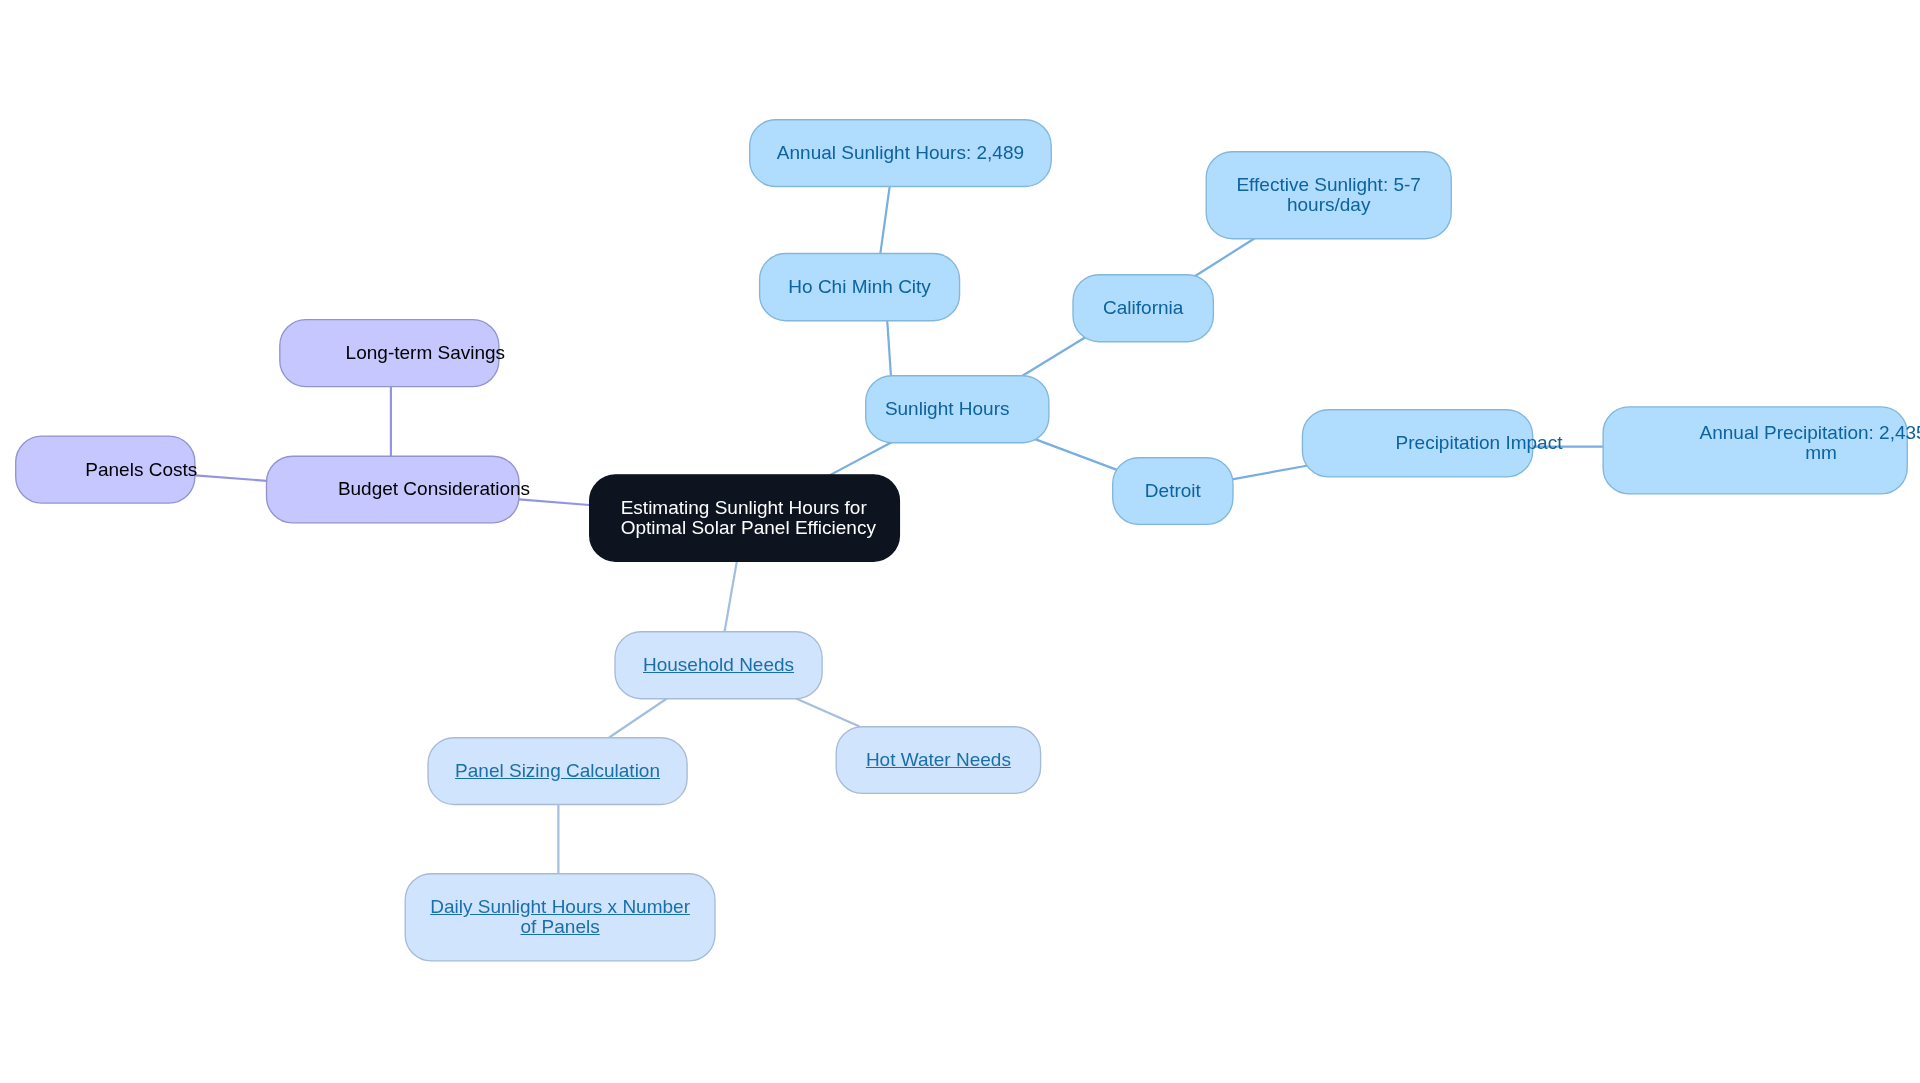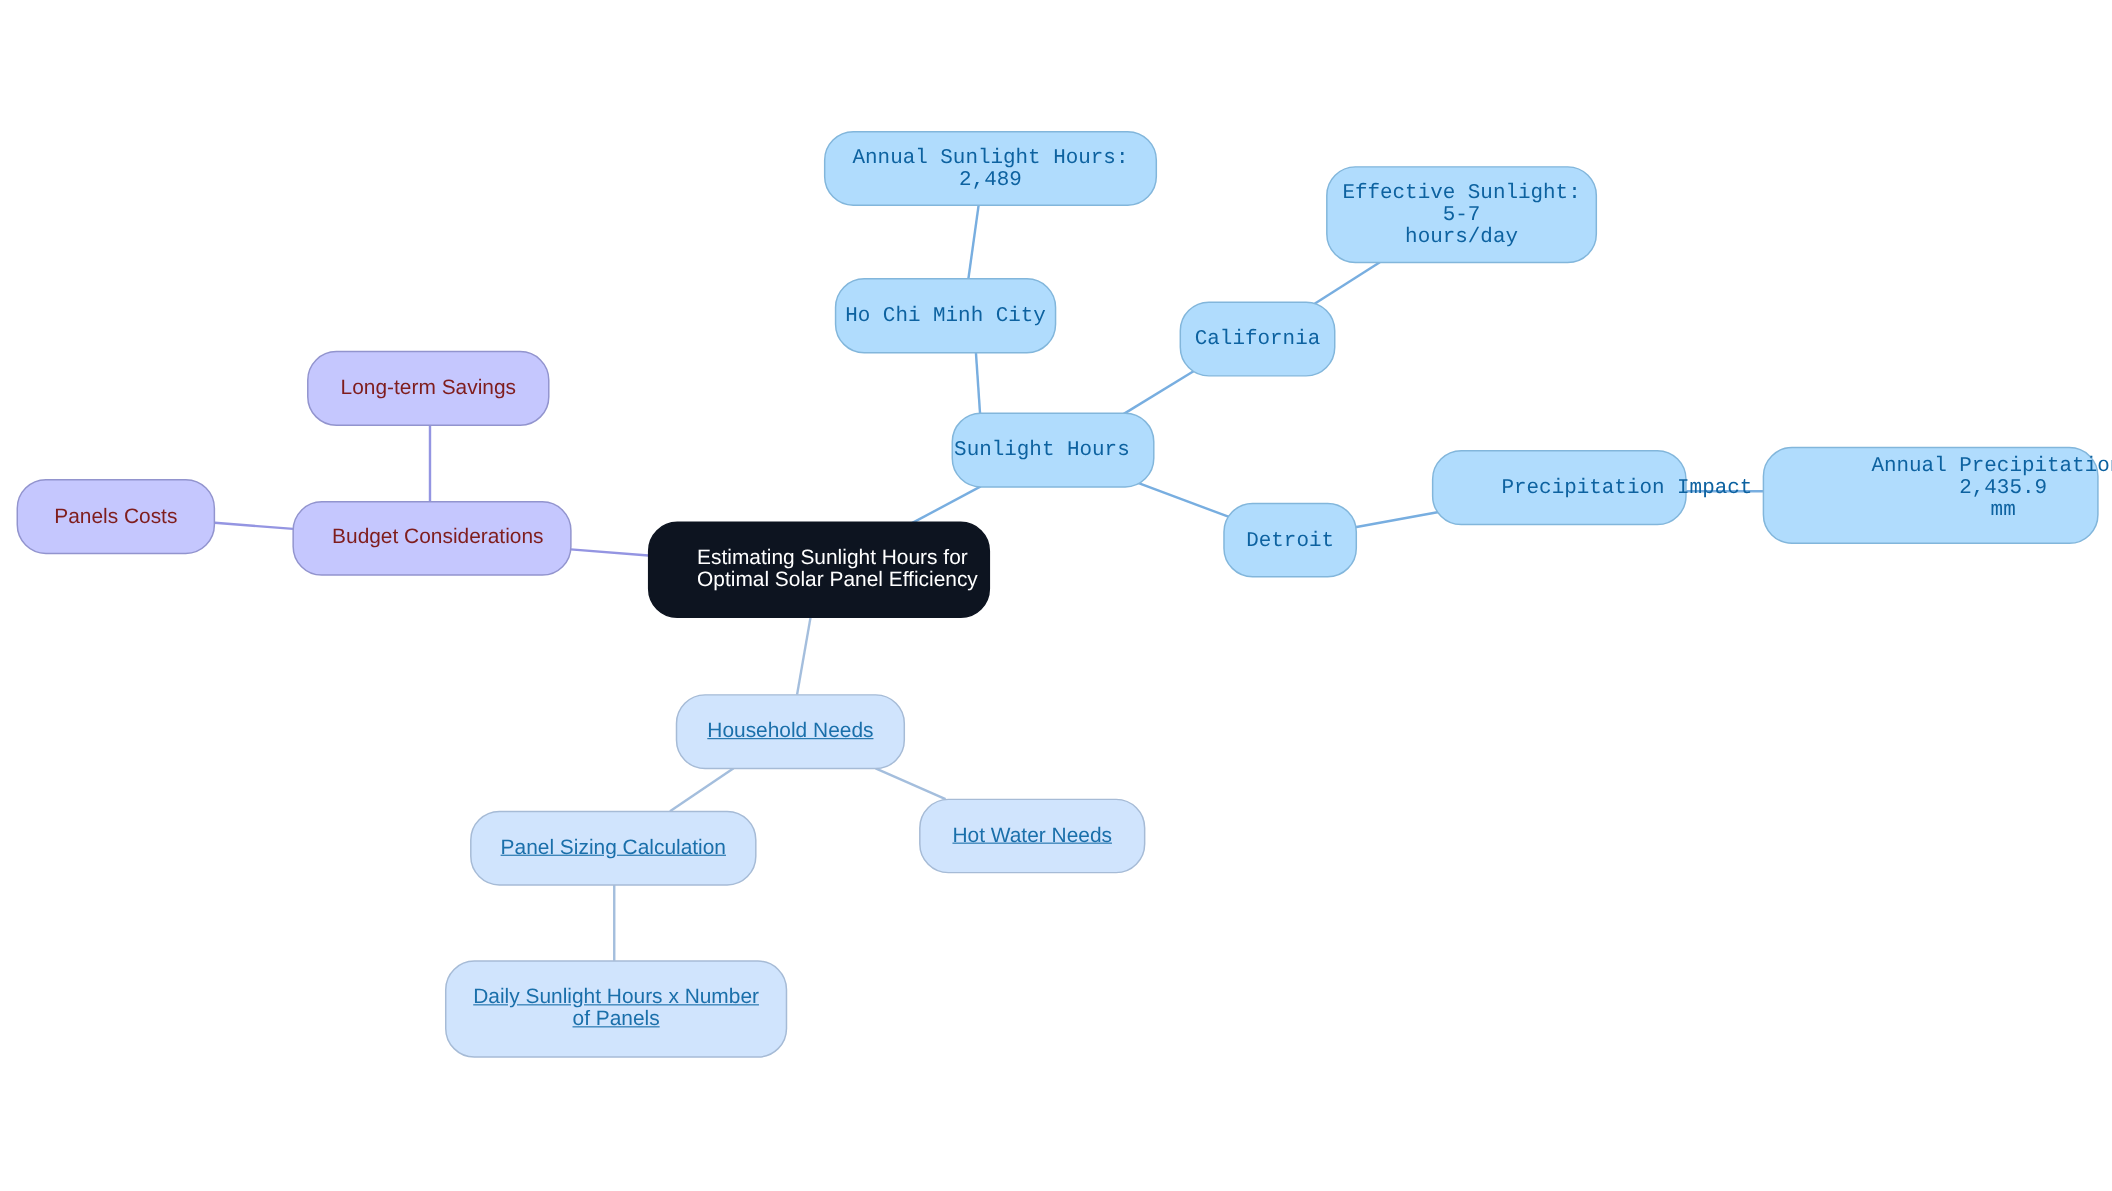--- a/index.html
+++ b/index.html
@@ -13,24 +13,24 @@
   .edge.c-lightblue{stroke:#a4bedd;}
   .edge.c-purple{stroke:#9495e2;}
   .node-shape{stroke-width:1.35px;}
   .node-shape.s-root{fill:#0d1420;stroke:#0d1420;}
   .node-shape.s-blue{fill:#b0dcfd;stroke:#82b6db;}
   .node-shape.s-lightblue{fill:#d0e4fd;stroke:#a6bbd6;}
   .node-shape.s-purple{fill:#c5c7fe;stroke:#9294ce;}
   .node-label{position:absolute;box-sizing:border-box;display:flex;align-items:center;
         justify-content:center;text-align:center;white-space:pre-line;
         font-size:19px;line-height:20px;transform:translateZ(0);pointer-events:none;}
-  .node-label.t-root{color:#ffffff;justify-content:flex-start;text-align:left;padding-left:44px;}
-  .node-label.t-blue{color:#0d62a0;font-family:Liberation Mono, monospace;}
+  .node-label.t-root{color:#ffffff;justify-content:flex-start;text-align:left;padding-left:31px;}
+  .node-label.t-blue{color:#0d62a0;}
   .node-label.t-lightblue{color:#1a6faa;text-decoration:underline;}
-  .node-label.t-purple{color:#7f1d1d;}
+  .node-label.t-purple{color:#000000;margin-left:36px;}
 </style>
 </head>
 <body>
 
 <div id="mindmap">
 
   <svg id="diagram-svg" width="1920" height="1083" viewBox="0 0 1920 1083" xmlns="http://www.w3.org/2000/svg">
     <g id="edge-layer">
       <path class="edge c-blue" d="M 829.0,475.6 L 891.6,442.2"></path>
       <path class="edge c-blue" d="M 891.0,376.5 L 887.2,320.5"></path>

